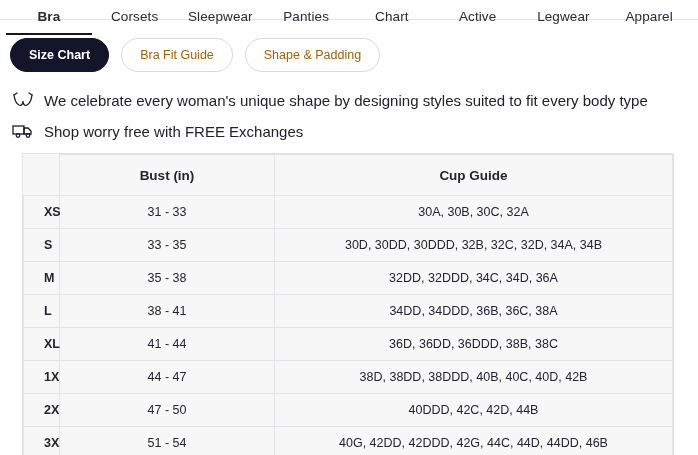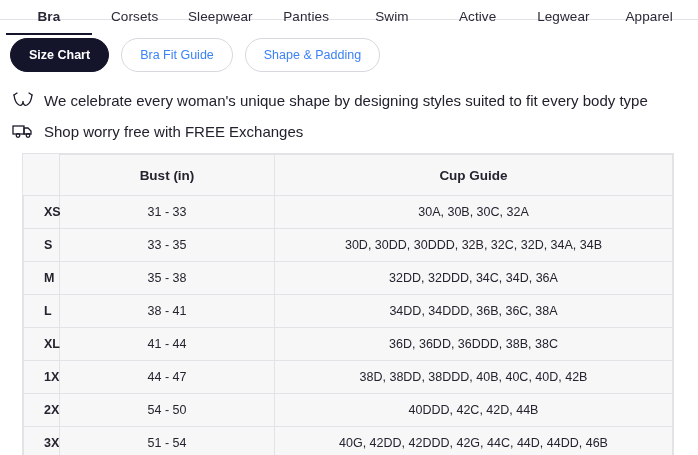--- a/index.html
+++ b/index.html
@@ -47,21 +47,21 @@
     align-items: center;
     gap: 12px;
     padding: 18px 18px 0 10px;
   }
   .pill {
     border-radius: 20px;
     font-size: 12.5px;
     padding: 9px 18px;
     border: 1px solid #d8d8de;
     background: #ffffff;
-    color: #3b82f6;
+    color: #a16207;
     cursor: pointer;
     white-space: nowrap;
   }
   .pill.active {
     background: #14142b;
     border-color: #14142b;
     color: #ffffff;
     font-weight: bold;
   }
 
@@ -125,21 +125,21 @@
   col.c-cup  { width: auto; }
 </style>
 </head>
 <body>
 
 <div class="cat-tabs" id="cat-tabs">
     <div class="cat-tab active">Bra</div>
     <div class="cat-tab">Corsets</div>
     <div class="cat-tab">Sleepwear</div>
     <div class="cat-tab">Panties</div>
-    <div class="cat-tab">Swim</div>
+    <div class="cat-tab">Chart</div>
     <div class="cat-tab">Active</div>
     <div class="cat-tab">Legwear</div>
     <div class="cat-tab">Apparel</div>
   </div>
 
 <div class="pill-row" id="pill-row">
     <button class="pill active">Size Chart</button>
     <button class="pill">Bra Fit Guide</button>
     <button class="pill">Shape &amp; Padding</button>
   </div>
@@ -207,21 +207,21 @@
           <td>41 - 44</td>
           <td>36D, 36DD, 36DDD, 38B, 38C</td>
         </tr>
         <tr>
           <td class="size">1X</td>
           <td>44 - 47</td>
           <td>38D, 38DD, 38DDD, 40B, 40C, 40D, 42B</td>
         </tr>
         <tr>
           <td class="size">2X</td>
-          <td>54 - 50</td>
+          <td>47 - 50</td>
           <td>40DDD, 42C, 42D, 44B</td>
         </tr>
         <tr>
           <td class="size">3X</td>
           <td>51 - 54</td>
           <td>40G, 42DD, 42DDD, 42G, 44C, 44D, 44DD, 46B</td>
         </tr>
       </tbody>
   </table>
 </div>

